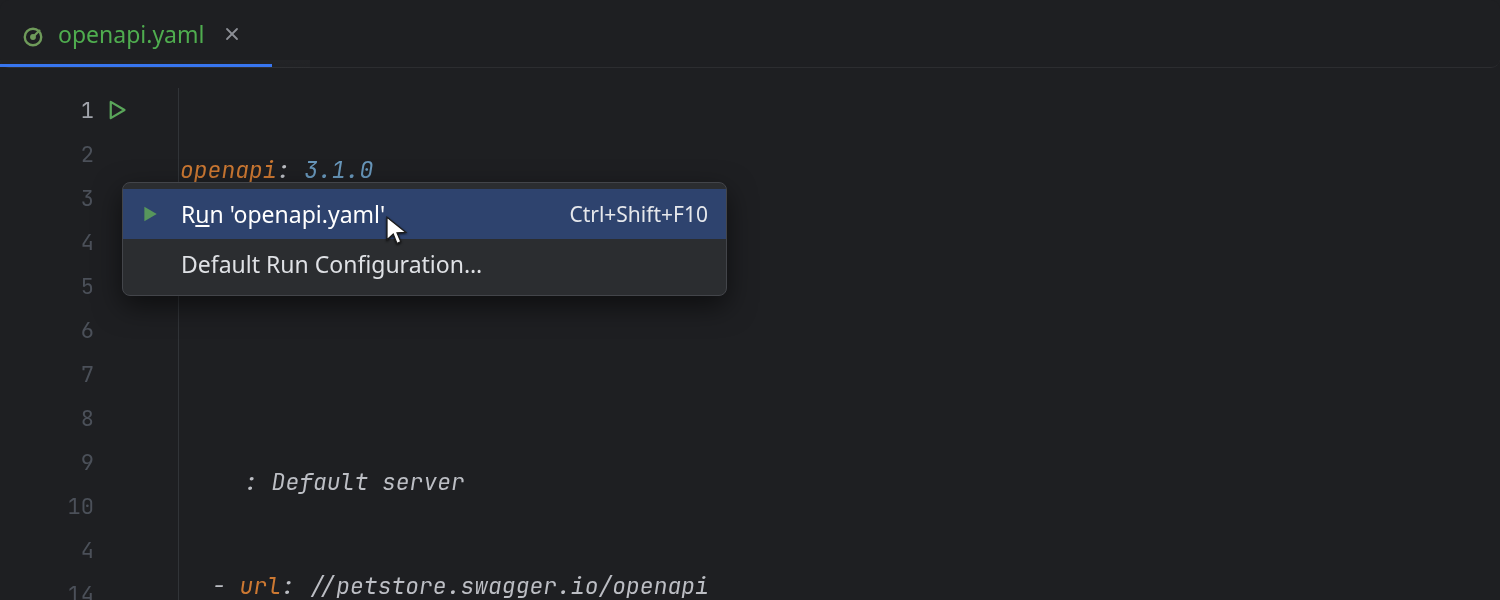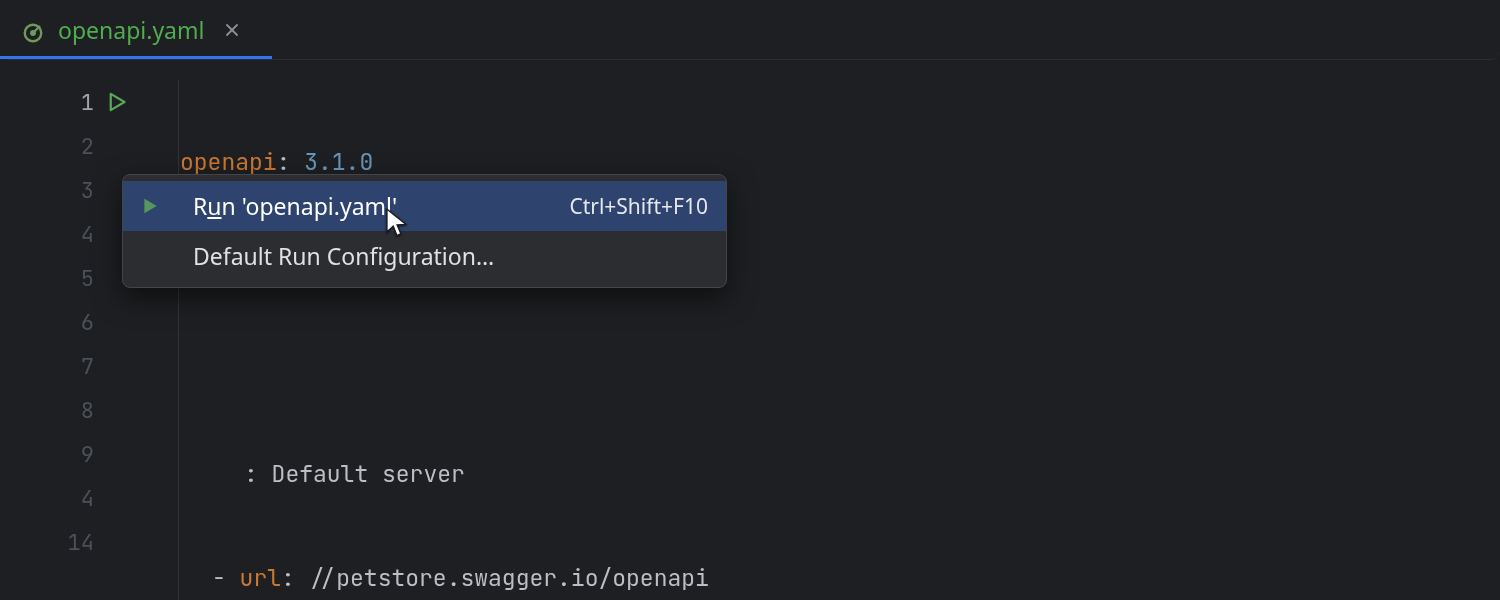--- a/index.html
+++ b/index.html
@@ -6,21 +6,21 @@
   html, body {
     width: 1500px;
     height: 600px;
     overflow: hidden;
     background: #1e1f22;
     font-family: "Segoe UI", "Noto Sans", Arial, sans-serif;
   }
   
   .tabbar {
     display: flex;
-    height: 60px;
+    height: 68px;
     align-items: stretch;
     background: #1e1f22;
     border-bottom: 1px solid #2c2d30;
     border-radius: 9px;
   }
   .tab {
     display: flex;
     align-items: center;
     gap: 14px;
     padding: 0 26px 0 22px;
@@ -106,20 +106,21 @@
     font-size: 23px;
     color: #bcbec4;
     white-space: pre;
     position: relative;
   }
   .code-row {
     height: 44px;
     display: flex;
     align-items: center;
     padding-left: 40px;
+    font-style: italic;
   }
   .k-key    { color: #cc7832; }
   .k-num    { color: #6897bb; }
   .k-str    { color: #bcbec4; }
   .k-plain  { color: #bcbec4; }
   .k-dash   { color: #bcbec4; }
   .k-url    { color: #bcbec4; }
   .sp1 { display: inline-block; width: 32px; }  
   .sp2 { display: inline-block; width: 64px; }
 
@@ -136,21 +137,21 @@
     padding: 6px 0;
     font-size: 23px;
     color: #dfe1e5;
     z-index: 50;
   }
   .menu-item {
     display: flex;
     align-items: center;
     height: 50px;
     padding: 0 18px 0 16px;
-    gap: 32px;
+    gap: 20px;
     cursor: pointer;
   }
   .menu-item.selected {
     background: #2e436e;
     color: #ffffff;
   }
   .menu-item .mi-icon {
     width: 22px; height: 22px;
     display: flex; align-items: center; justify-content: center;
     flex: 0 0 22px;
@@ -236,20 +237,23 @@
     <div class="gutter-row">
         <span>7</span>
       </div>
     <div class="gutter-row">
         <span>8</span>
       </div>
     <div class="gutter-row">
         <span>9</span>
       </div>
     <div class="gutter-row">
+        <span>10</span>
+      </div>
+    <div class="gutter-row">
         <span>4</span>
       </div>
     <div class="gutter-row">
         <span>14</span>
       </div>
   </div>
 
   <div class="code">
     <div class="code-row"><span class="k-key">openapi</span><span class="k-plain">: </span><span class="k-num">3.1.0</span></div>
     <div class="code-row"></div>

